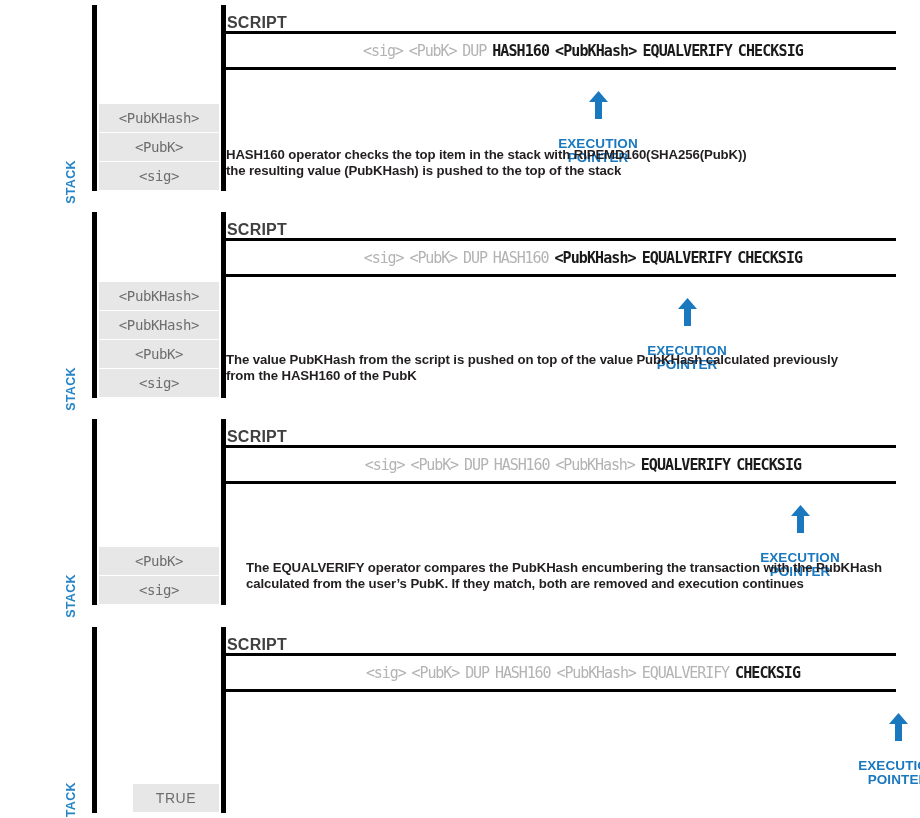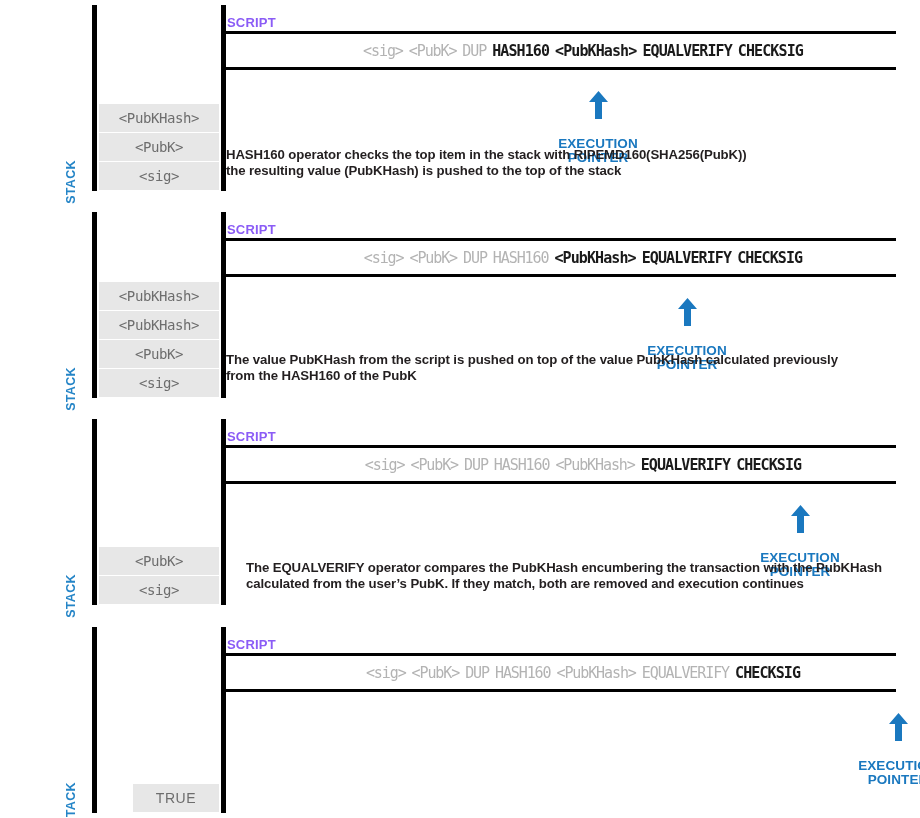--- a/index.html
+++ b/index.html
@@ -88,23 +88,23 @@
 
   
   .script-zone {
     position: absolute;
     left: 226px;
     top: 0;
     width: 670px;
   }
   .script-title {
     font-family: "Liberation Sans Narrow", "Liberation Sans", sans-serif;
-    font-size: 13px;
-    font-weight: bold;
-    color: #8b5cf6;
+    font-size: 16px;
+    font-weight: bold;
+    color: #404040;
     letter-spacing: 0.2px;
     line-height: 15px;
     margin: 0 0 1px 1px;
   }
   .script-box {
     border-top: 3.5px solid #000000;
     border-bottom: 3.5px solid #000000;
     height: 33px;
     display: flex;
     align-items: center;

